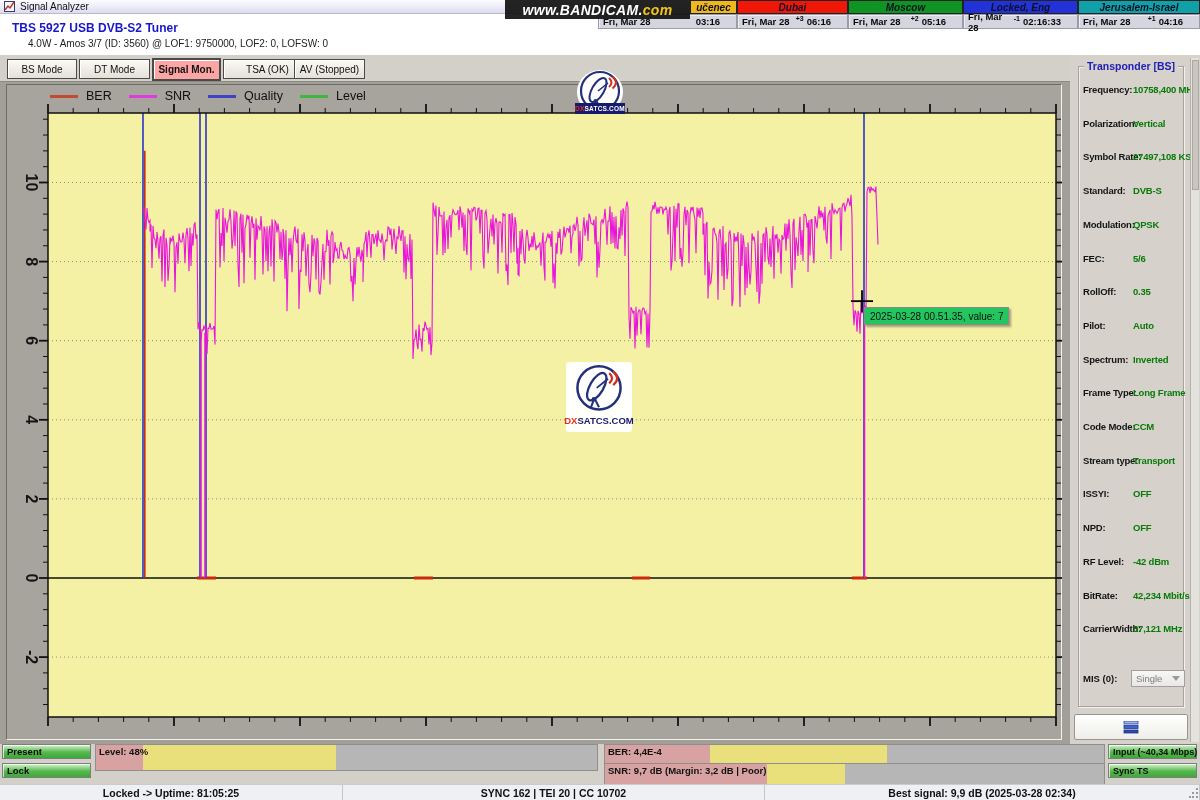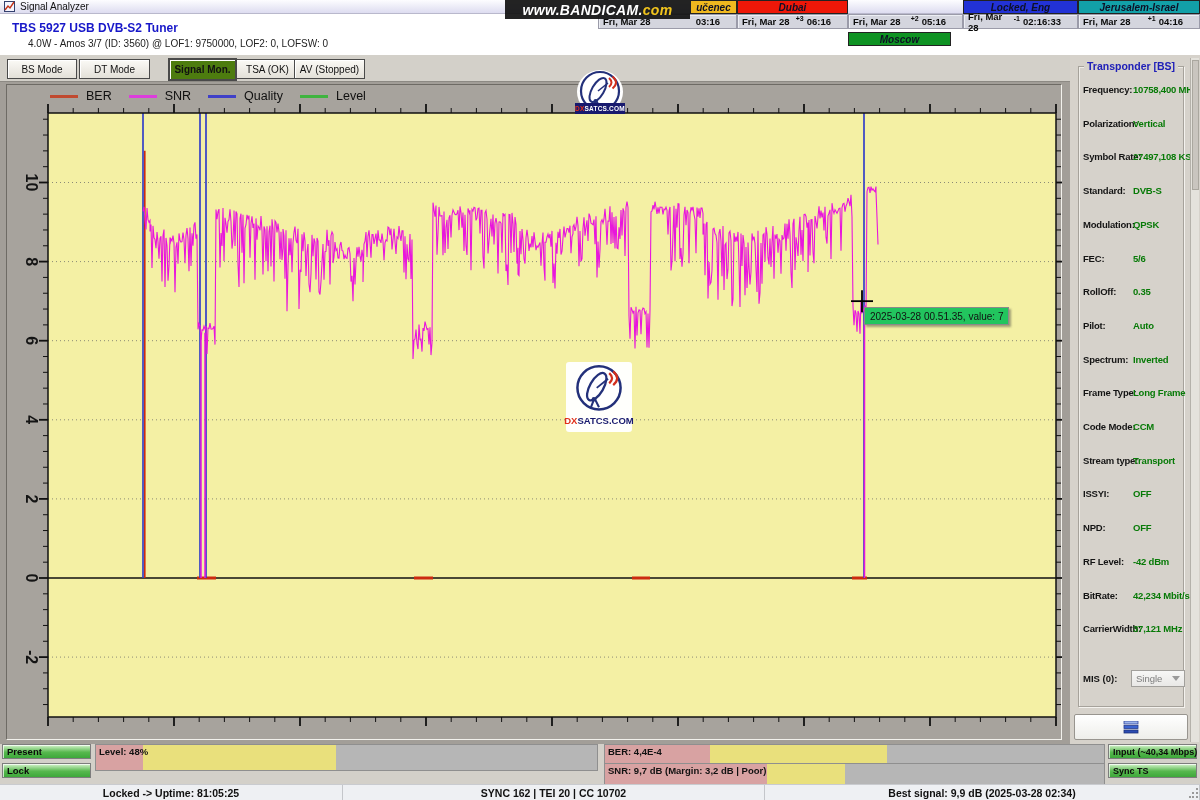--- a/index.html
+++ b/index.html
@@ -14,21 +14,21 @@
   #titlebar .t{font-size:10px;color:#111;}
   #appheader{left:0;top:14px;width:1200px;height:41px;background:#ffffff;}
   #device{left:12px;top:21px;font-size:12px;font-weight:bold;color:#1717c9;}
   #details{left:28px;top:38px;font-size:10px;color:#222;}
 
   
   #tabband{left:0;top:55px;width:1070px;height:27px;background:#d3d0c9;border-bottom:1px solid #8d8a84;}
   .tab{position:absolute;top:4px;height:20px;background:linear-gradient(#fbfaf6,#e3e0d8);
        border:1px solid #4a4a4a;font-size:10px;color:#111;display:flex;align-items:center;justify-content:center;
        box-shadow:inset 1px 1px 0 #fff;}
-  .tab.active{background:#4d7c0f;border-width:2px;top:3px;height:23px;font-weight:bold;z-index:2;margin-left:16px;}
+  .tab.active{background:#fca5a5;border-width:2px;top:3px;height:23px;font-weight:bold;z-index:2;}
   #mainzone{left:0;top:82px;width:1070px;height:662px;background:#a29e98;}
   #chartbox{left:6px;top:84px;width:1056px;height:656px;background:#a7a39d;
             border-top:1px solid #6e6b65;border-left:1px solid #6e6b65;
             border-right:1px solid #f2f1ec;border-bottom:1px solid #f2f1ec;}
   #legend{left:50px;top:88px;display:flex;align-items:center;gap:17px;height:16px;}
   .lg-item{display:flex;align-items:center;gap:8px;}
   .lg-dash{width:28px;height:3px;}
   .lg-label{font-size:12.5px;font-weight:normal;color:#101010;}
 
   #chartsvg{left:6px;top:84px;}
@@ -117,21 +117,21 @@
   <div class="abs" id="watermark">
     <span>www.</span>
       <span>BANDICAM</span>
       <span>.</span>
       <span class="tld">com</span>
   </div>
 
   <div class="abs" id="clocks" style="left:0;top:0;width:1200px;height:30px;">
       <div class="clk-label" style="left: 690px; width: 47px; background: rgb(240, 184, 31);">učenec</div>
       <div class="clk-label" style="left: 737px; width: 111px; background: rgb(238, 23, 8);">Dubai</div>
-      <div class="clk-label" style="left: 848px; width: 103px; background: rgb(15, 147, 35); margin-top: 32px;">Moscow</div>
+      <div class="clk-label" style="left: 848px; width: 115px; background: rgb(15, 147, 35);">Moscow</div>
       <div class="clk-label" style="left: 963px; width: 115px; background: rgb(34, 50, 214);">Locked, Eng</div>
       <div class="clk-label" style="left: 1078px; width: 122px; background: rgb(18, 160, 168);">Jerusalem-Israel</div>
       <div class="clk-time" style="left: 598px; width: 139px;">
         <span class="d">Fri, Mar 28</span>
         <span class="off"></span>
         <span class="tm">03:16</span>
       </div>
       <div class="clk-time" style="left: 737px; width: 111px;">
         <span class="d">Fri, Mar 28</span>
         <span class="off">+3</span>

